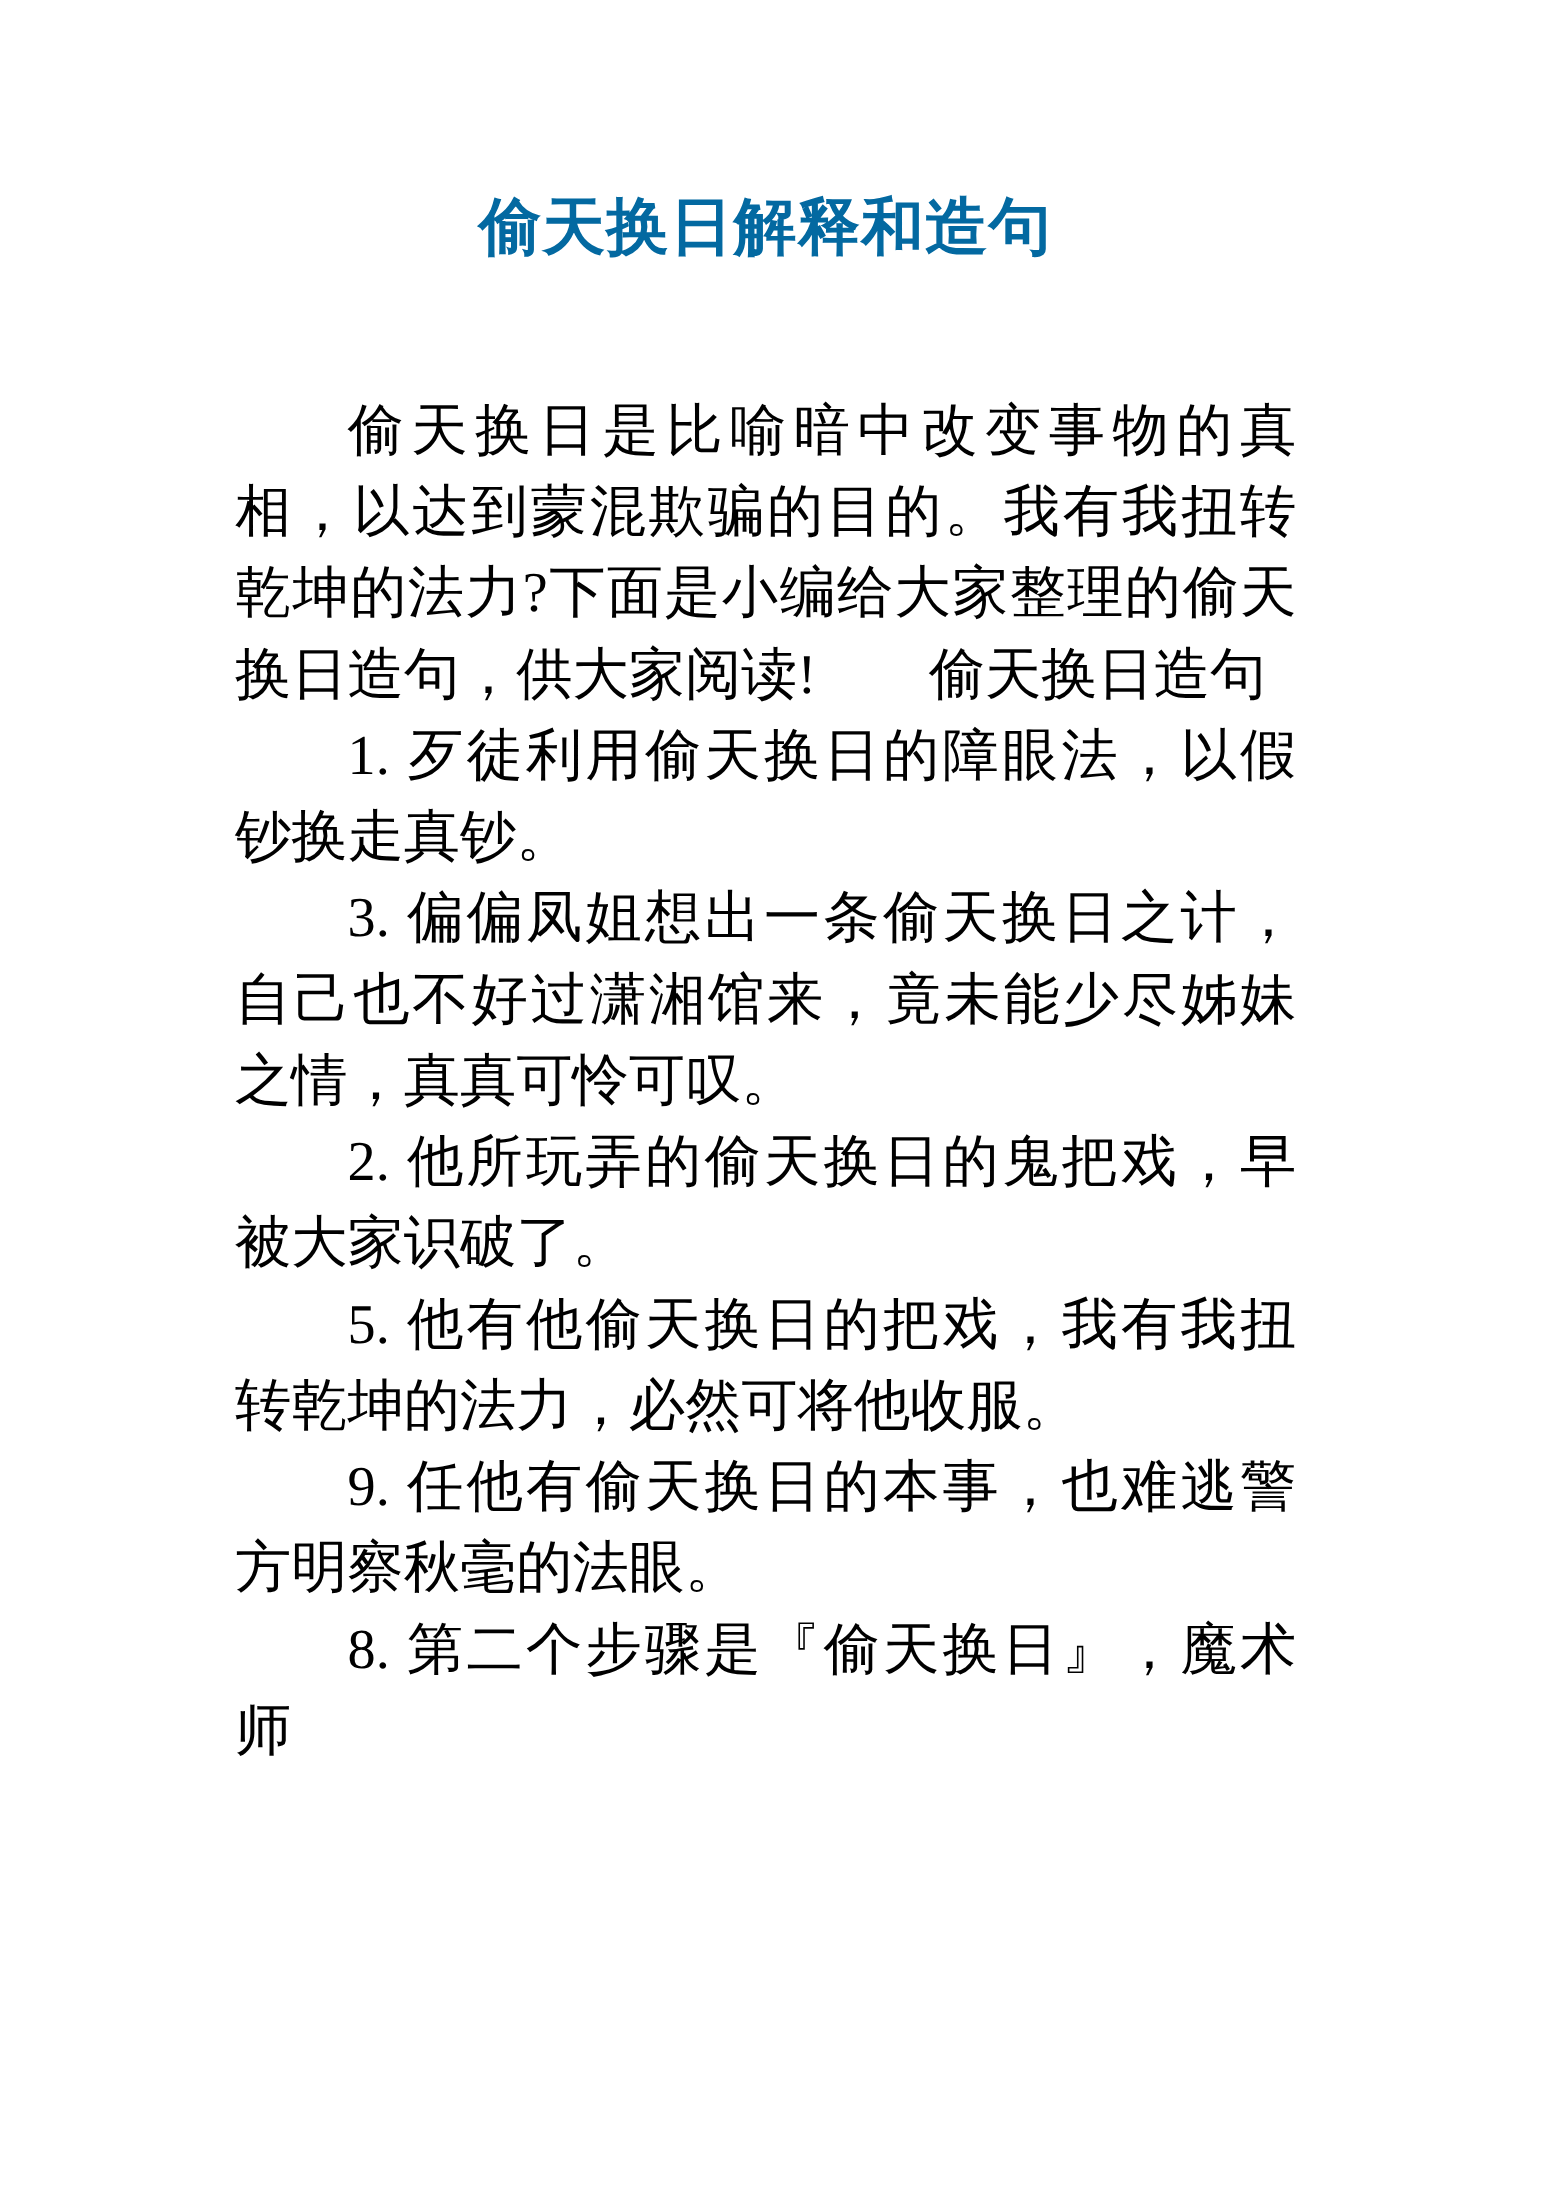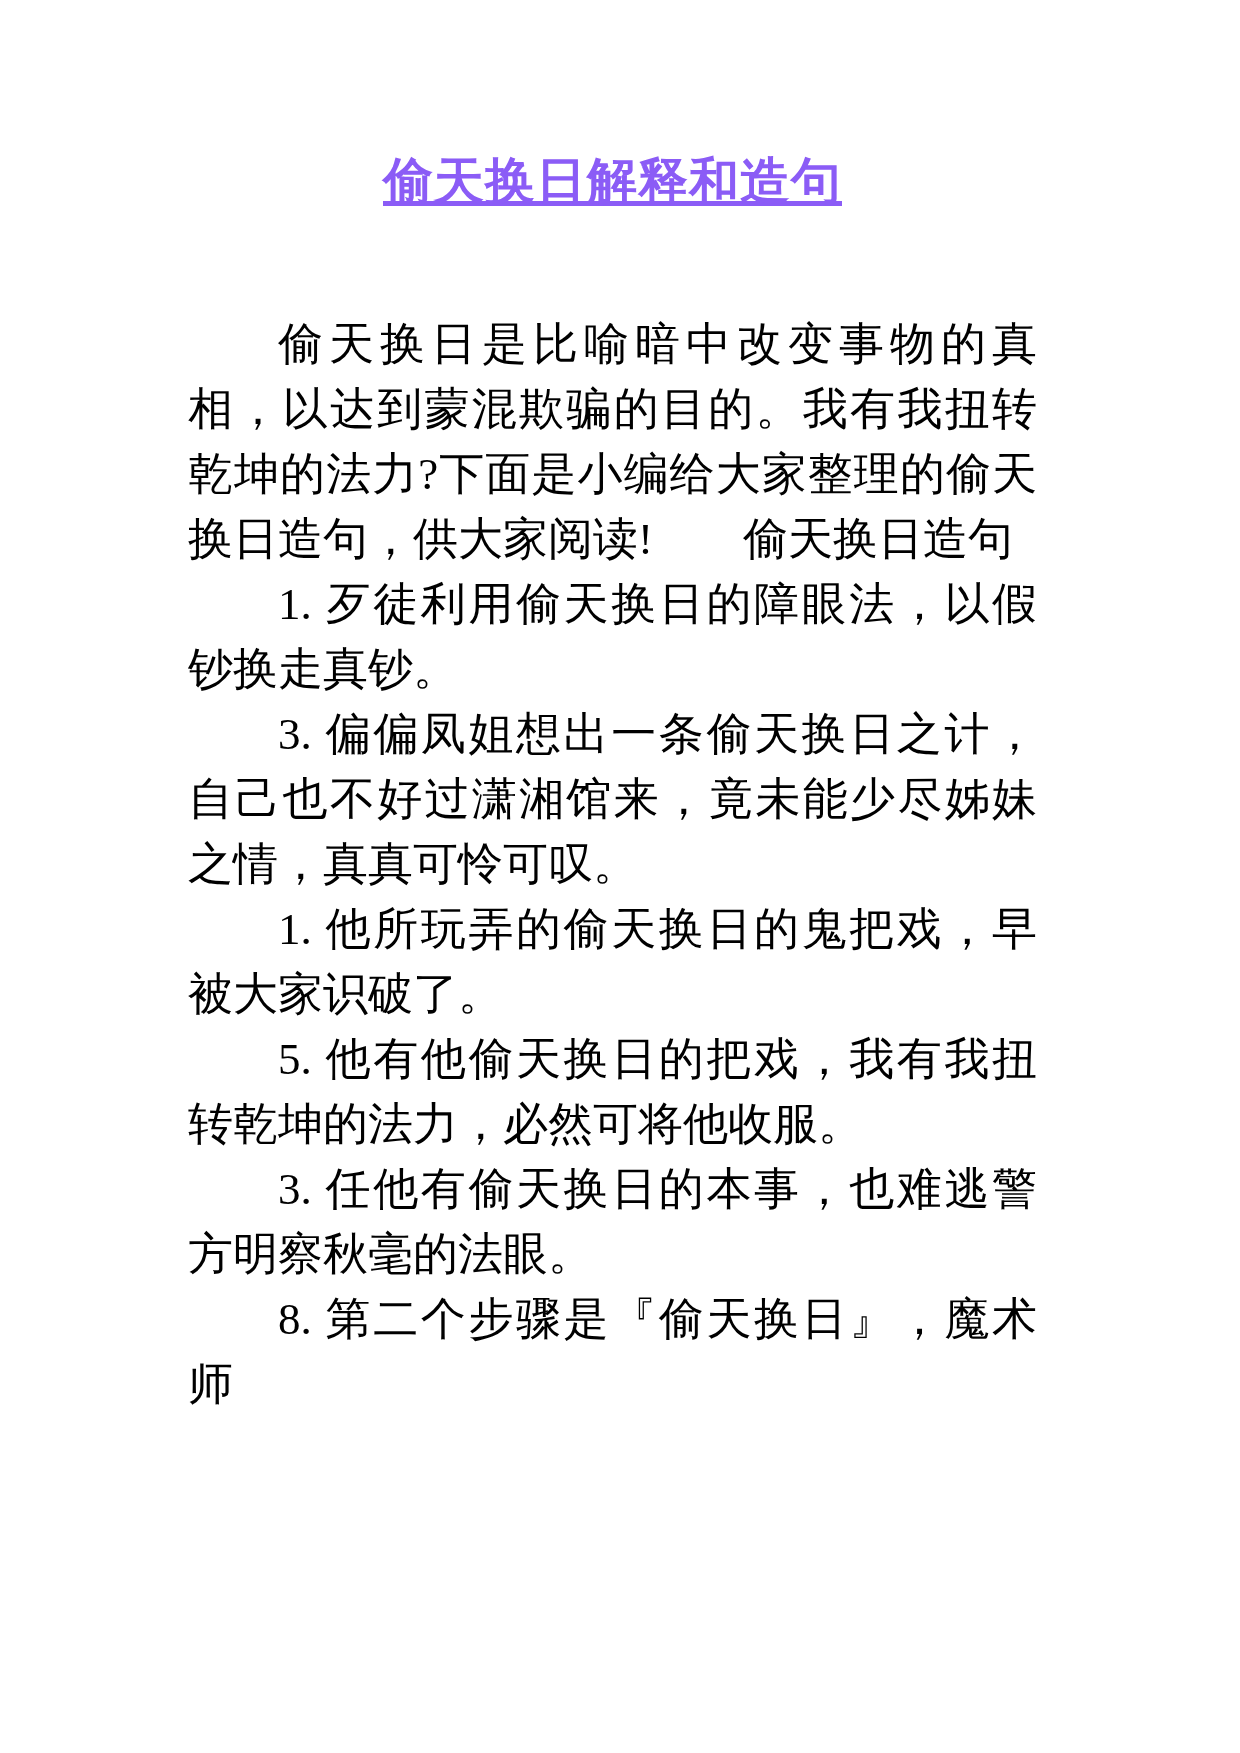--- a/index.html
+++ b/index.html
@@ -18,22 +18,21 @@
     overflow: hidden;
     font-family: "Liberation Serif", "DejaVu Serif", serif;
   }
   .doc-title {
     margin: 0 0 100px 0;
     font-size: 50px;
     line-height: 62px;
     font-weight: 700;
     text-align: center;
     letter-spacing: 1px;
-    color: #8b5cf6;
-    text-decoration: underline;
+    color: #0369a1;
   }
   .doc-body p {
     margin: 0;
     font-size: 45px;
     line-height: 65px;
     font-weight: 400;
     text-align: justify;
     text-justify: inter-ideograph;
     text-indent: 2em;
     word-break: break-all;
@@ -43,18 +42,18 @@
 </head>
 <body>
 
 <div class="page">
   <h1 class="doc-title">偷天换日解释和造句</h1>
 
   <div class="doc-body">
     <p>偷天换日是比喻暗中改变事物的真相，以达到蒙混欺骗的目的。我有我扭转乾坤的法力?下面是小编给大家整理的偷天换日造句，供大家阅读!　　偷天换日造句</p>
     <p>1. 歹徒利用偷天换日的障眼法，以假钞换走真钞。</p>
     <p>3. 偏偏凤姐想出一条偷天换日之计，自己也不好过潇湘馆来，竟未能少尽姊妹之情，真真可怜可叹。</p>
-    <p>1. 他所玩弄的偷天换日的鬼把戏，早被大家识破了。</p>
+    <p>2. 他所玩弄的偷天换日的鬼把戏，早被大家识破了。</p>
     <p>5. 他有他偷天换日的把戏，我有我扭转乾坤的法力，必然可将他收服。</p>
-    <p>3. 任他有偷天换日的本事，也难逃警方明察秋毫的法眼。</p>
+    <p>9. 任他有偷天换日的本事，也难逃警方明察秋毫的法眼。</p>
     <p>8. 第二个步骤是『偷天换日』，魔术师</p>
   </div>
 </div>
 
 </body></html>

